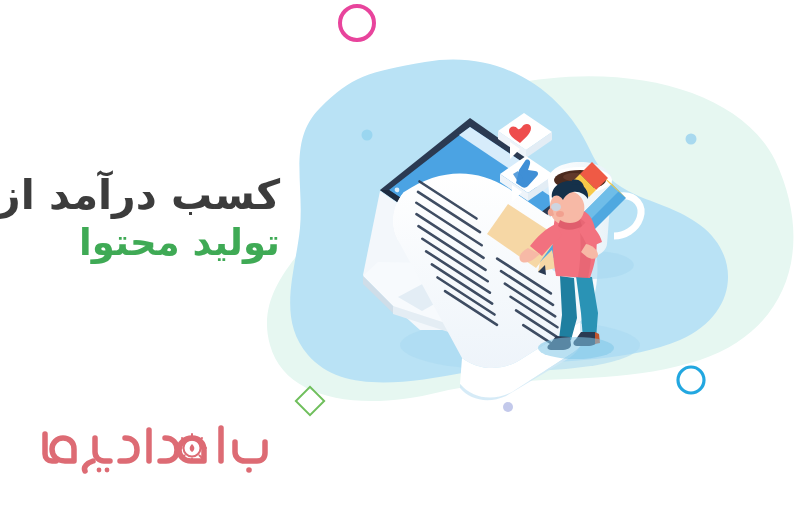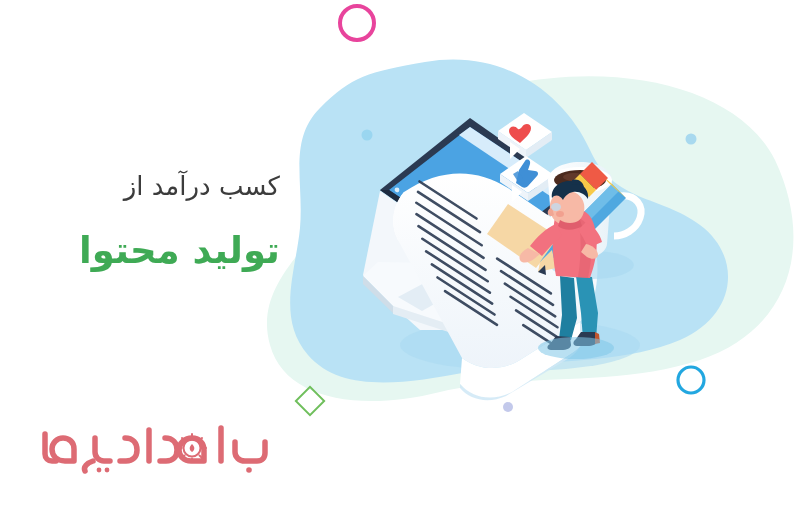--- a/index.html
+++ b/index.html
@@ -26,33 +26,33 @@
   #headline{
     position:absolute;
     right:520px;            
     top:172px;
     width:270px;
     text-align:right;
     direction:rtl;
     z-index:6;
   }
   .line-1{
-    font-size:26px;
-    font-weight:400;
+    font-size:41px;
+    font-weight:700;
     color:#3c3c3c;
     line-height:1.15;
     letter-spacing:0px;
     white-space:nowrap;
   }
   .line-2{
     font-size:37px;
     font-weight:700;
     color:#3faa55;
     line-height:1.2;
-    margin-top:27px;
+    margin-top:2px;
     white-space:nowrap;
   }
   
   #logo{
     position:absolute;
     right:525px;
     top:412px;
     width:250px;
     height:70px;
     direction:rtl;

